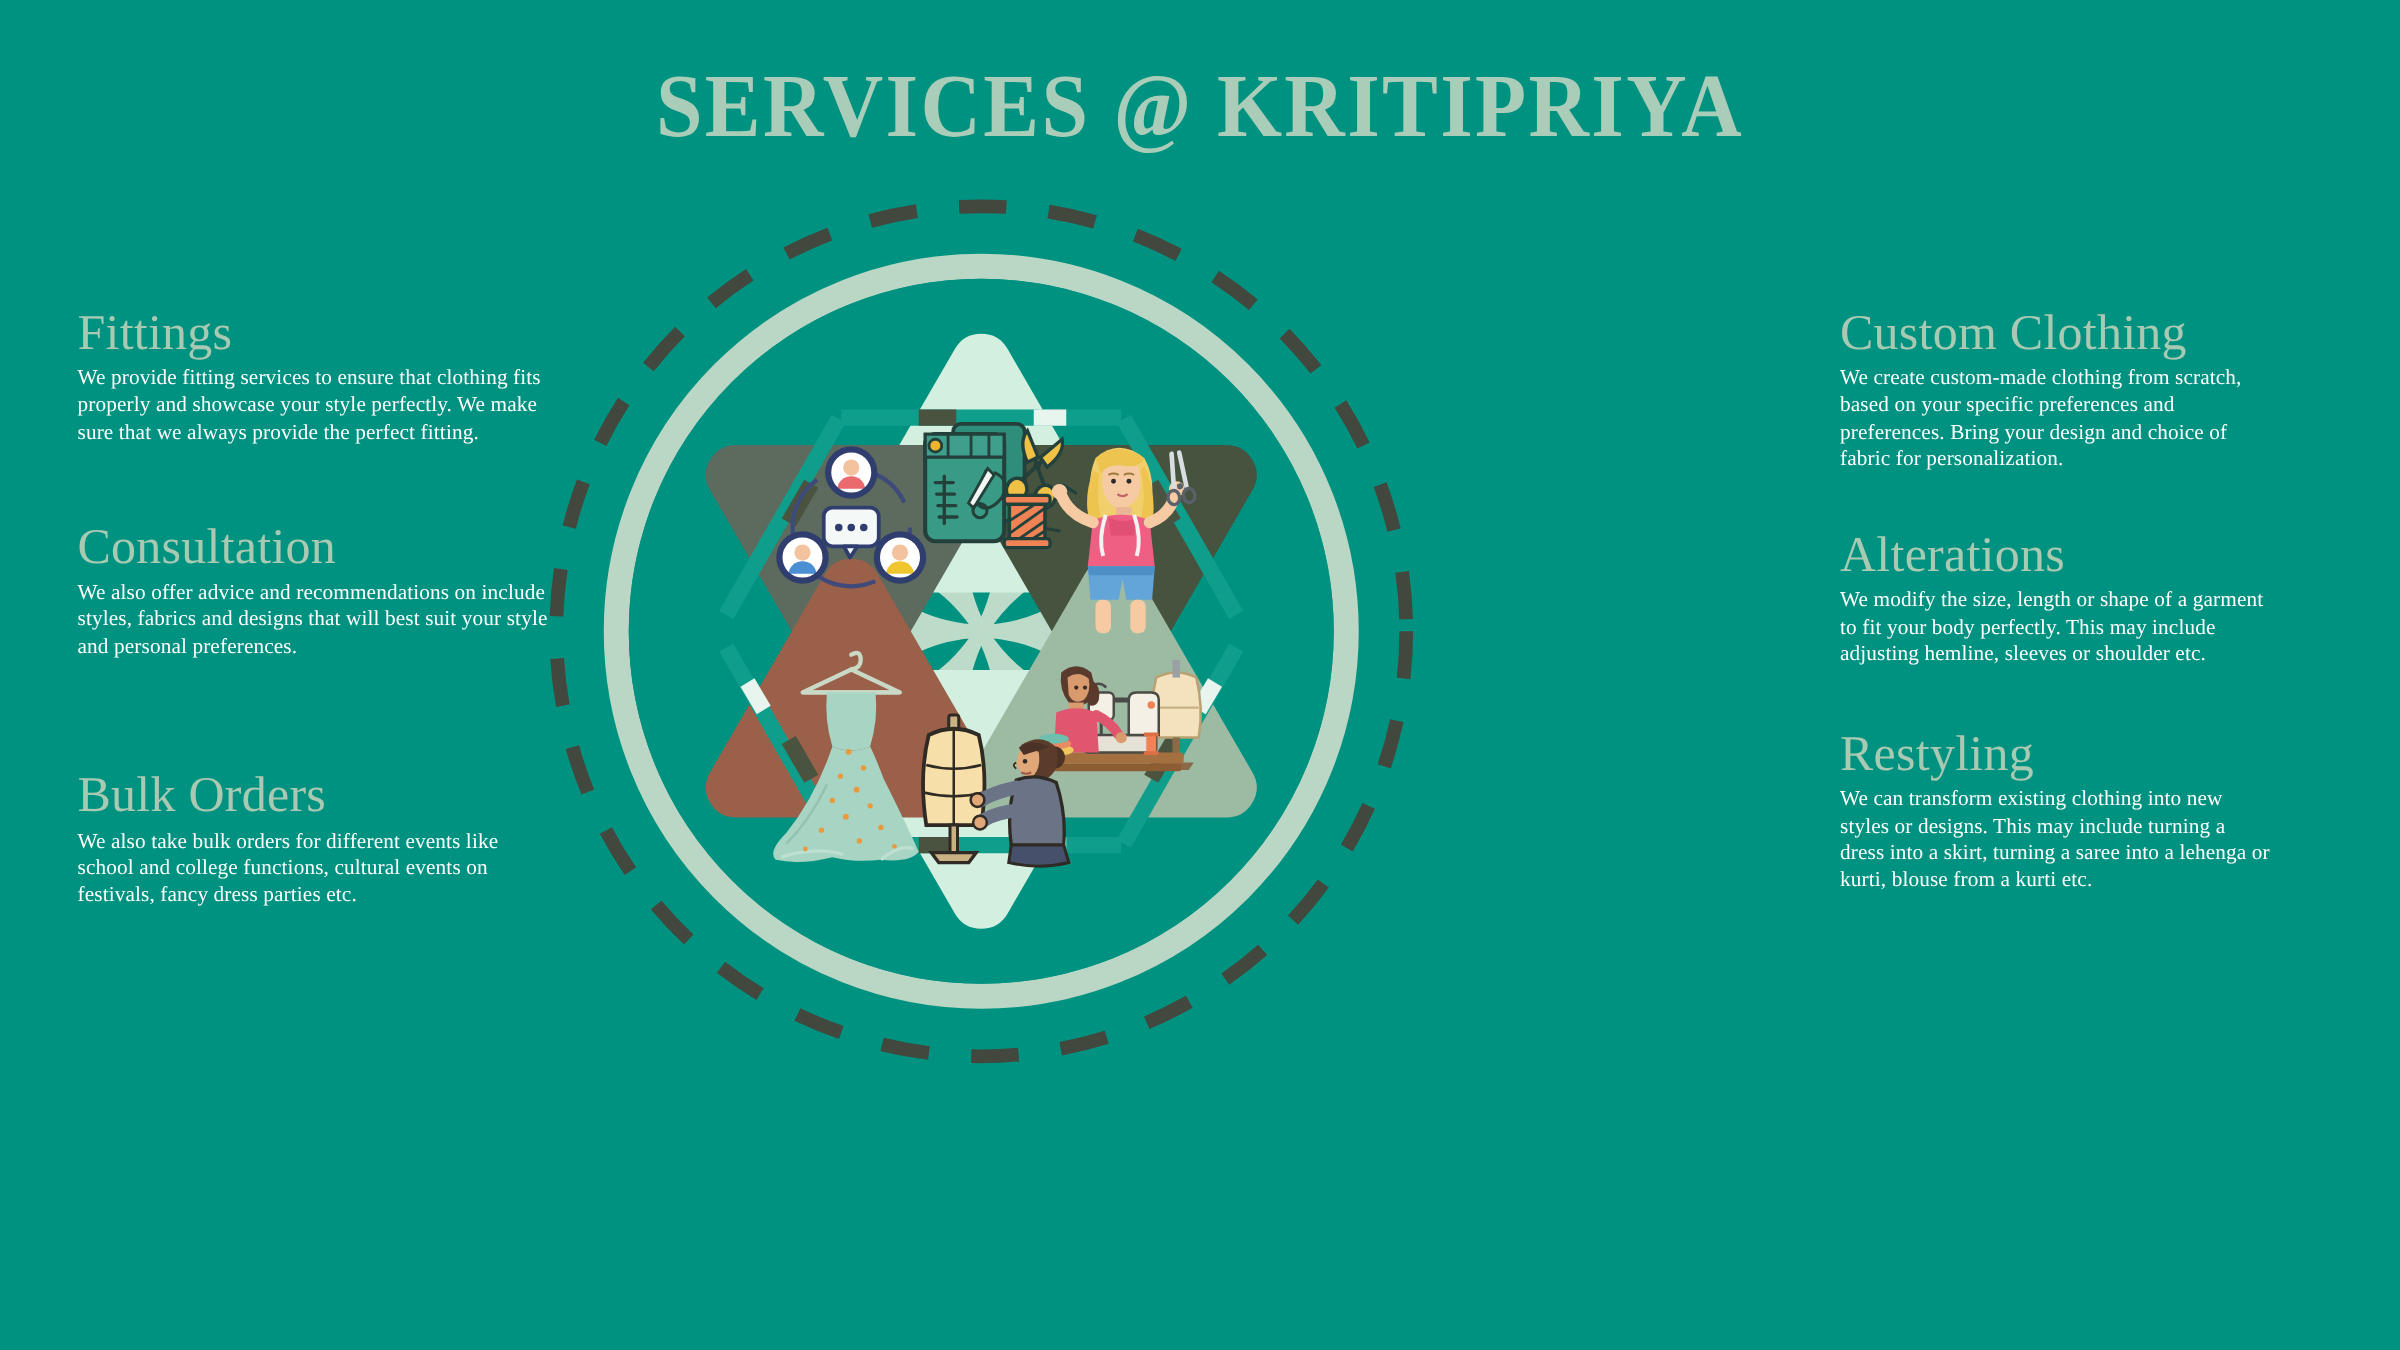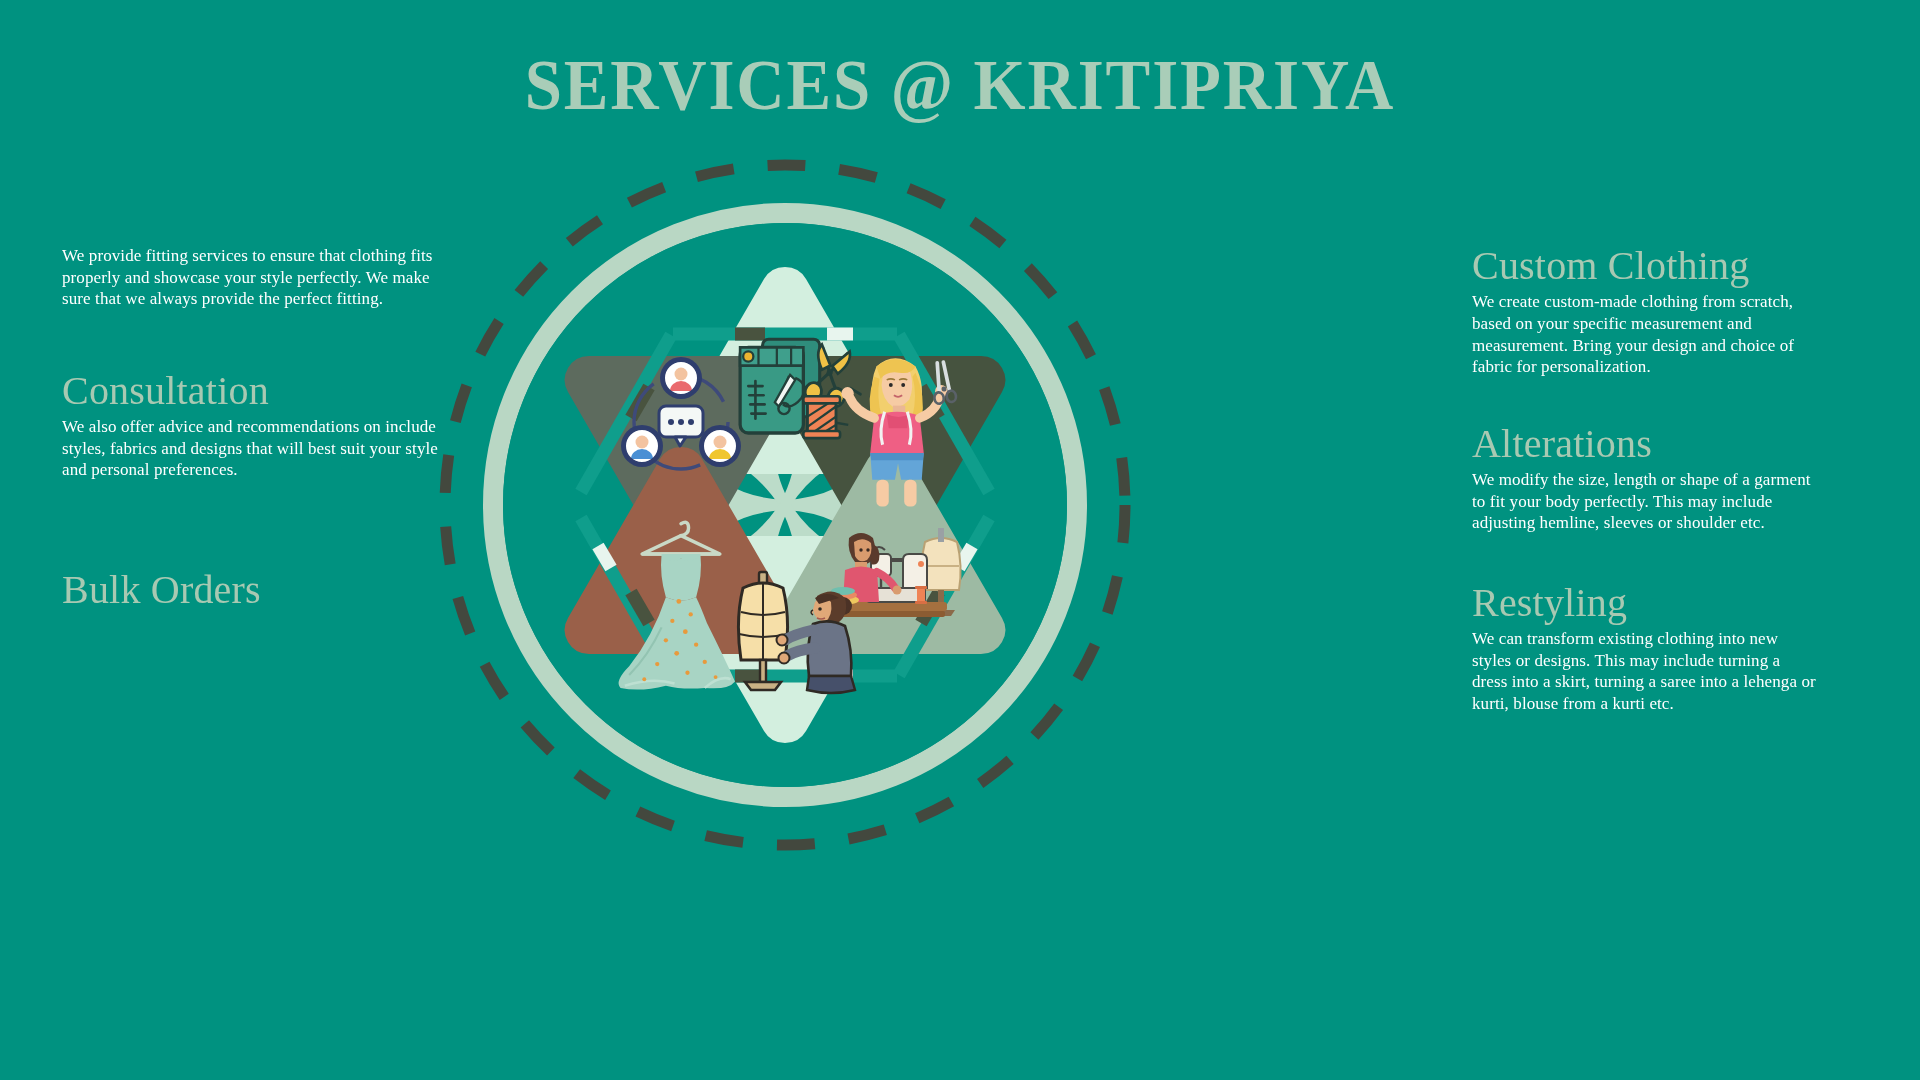--- a/index.html
+++ b/index.html
@@ -389,39 +389,41 @@
 
           <path d="M -12,34 L 30,34 L 34,48 Q 10,54 -14,48 Z" fill="#46506a" stroke="#2f2a24" stroke-width="2.4"></path>
         </g>
       </g>
     </svg>
   </div>
 
   <div class="col col-left w-left">
 
     <div class="svc" id="blk-fittings">
+      <h2 class="svc-title">Fittings</h2>
       <p class="svc-body">We provide fitting services to ensure that clothing fits properly and showcase your style perfectly. We make sure that we always provide the perfect fitting.</p>
     </div>
 
     <div class="svc" id="blk-consultation">
       <h2 class="svc-title">Consultation</h2>
       <p class="svc-body">We also offer advice and recommendations on include styles, fabrics and designs that will best suit your style and personal preferences.</p>
     </div>
 
     <div class="svc">
       <h2 class="svc-title">Bulk Orders</h2>
+      <p class="svc-body">We also take bulk orders for different events like school and college functions, cultural events on festivals, fancy dress parties etc.</p>
     </div>
 
   </div>
 
   <div class="col col-right w-right">
 
     <div class="svc" id="blk-custom">
       <h2 class="svc-title">Custom Clothing</h2>
-      <p class="svc-body">We create custom-made clothing from scratch, based on your specific measurement and measurement. Bring your design and choice of fabric for personalization.</p>
+      <p class="svc-body">We create custom-made clothing from scratch, based on your specific preferences and preferences. Bring your design and choice of fabric for personalization.</p>
     </div>
 
     <div class="svc" id="blk-alterations">
       <h2 class="svc-title">Alterations</h2>
       <p class="svc-body">We modify the size, length or shape of a garment to fit your body perfectly. This may include adjusting hemline, sleeves or shoulder etc.</p>
     </div>
 
     <div class="svc">
       <h2 class="svc-title">Restyling</h2>
       <p class="svc-body">We can transform existing clothing into new styles or designs. This may include turning a dress into a skirt, turning a saree into a lehenga or kurti, blouse from a kurti etc.</p>

